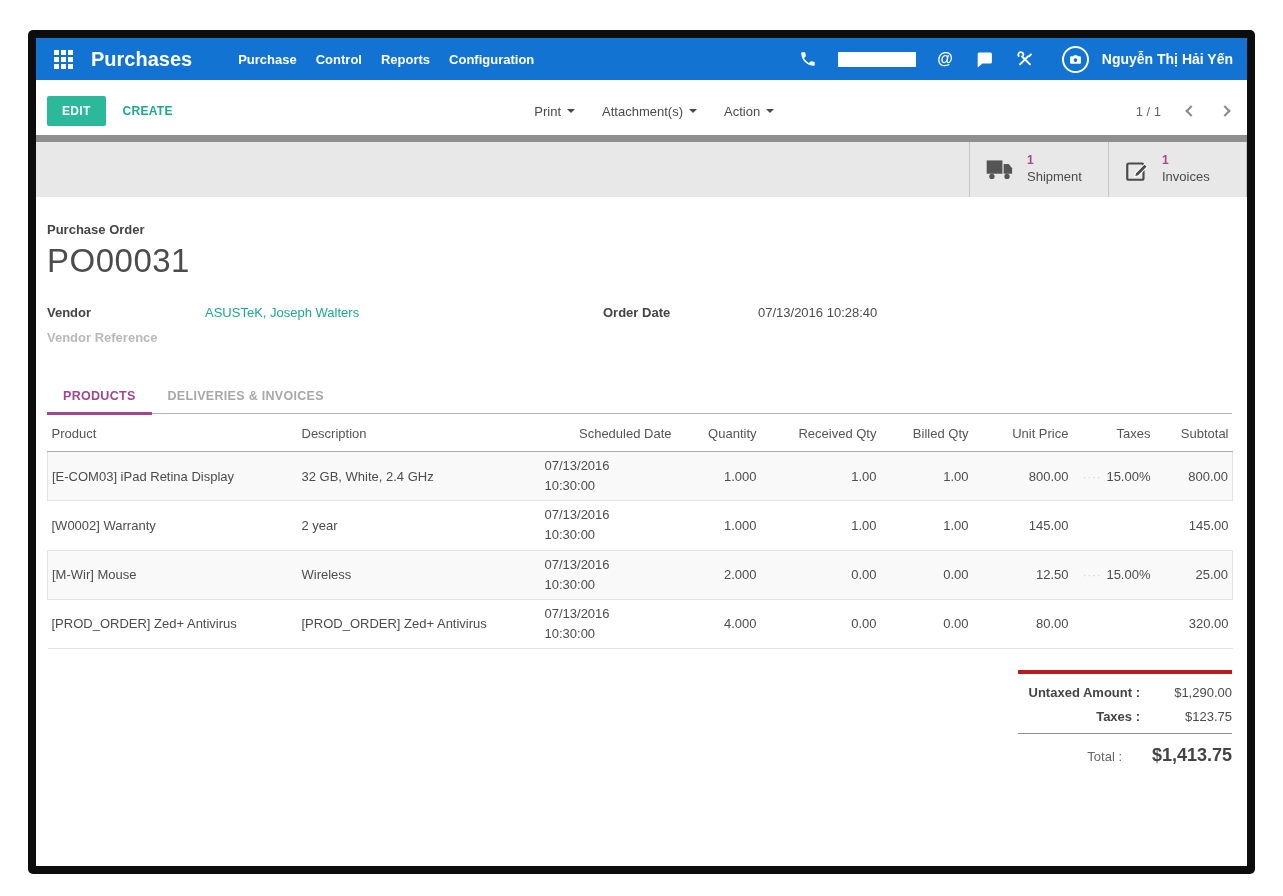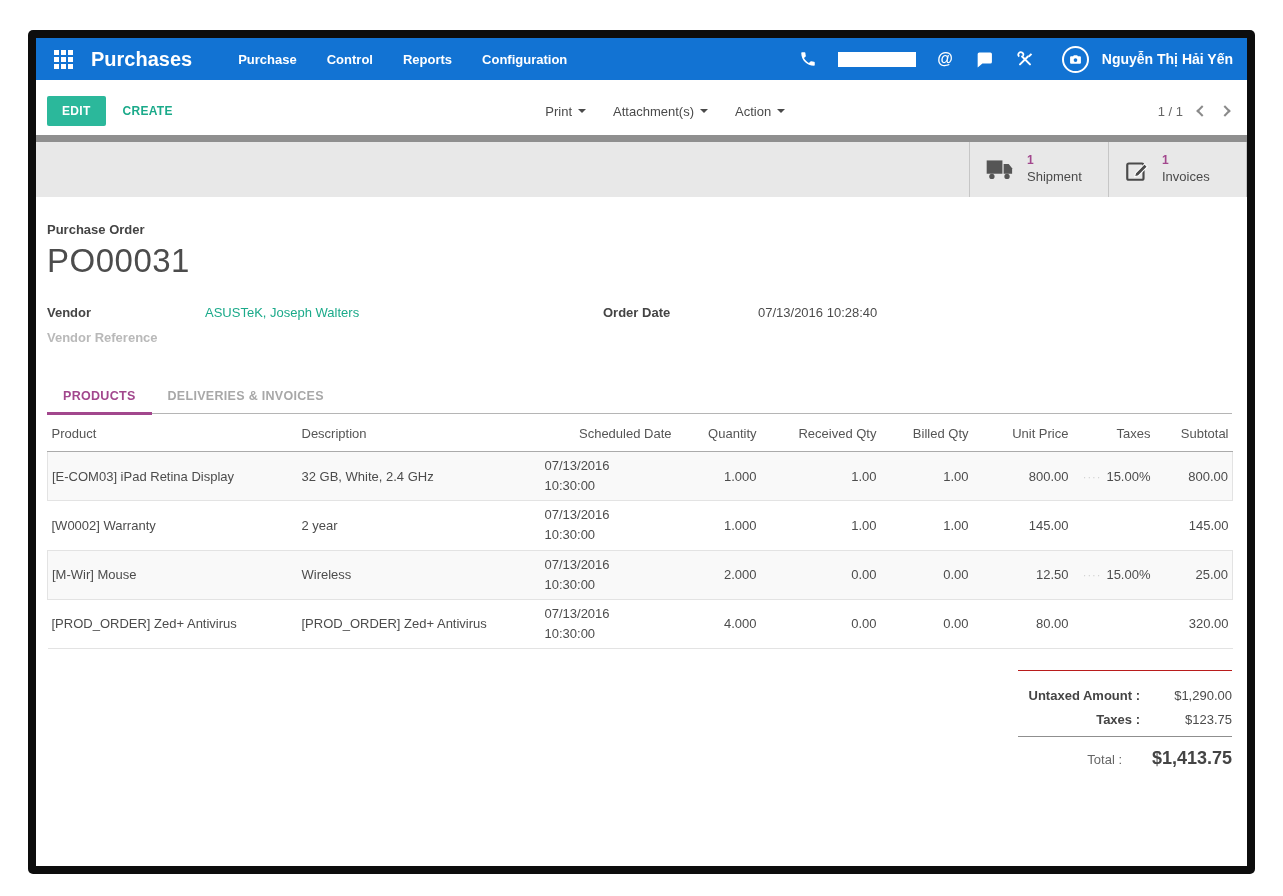--- a/index.html
+++ b/index.html
@@ -7,42 +7,42 @@
   html,body{width:1283px;height:896px}
   body{background:#fff;font-family:"Liberation Sans","DejaVu Sans",sans-serif;position:relative;overflow:hidden}
   .window{position:absolute;left:28px;top:30px;width:1227px;height:844px;background:#0d0d0d;border-radius:5px;padding:8px}
   .win-inner{width:100%;height:100%;background:#fff;display:flex;flex-direction:column;overflow:hidden}
 
   
   .navbar{height:42px;background:#1273d3;display:flex;align-items:center;padding:0 14px;color:#fff;flex:0 0 auto}
   .apps-grid{display:grid;grid-template-columns:repeat(3,5px);grid-gap:2px;margin:0 18px 0 4px;cursor:pointer}
   .apps-grid i{width:5px;height:5px;background:#fff;display:block}
   .app-name{font-size:20px;font-weight:700;margin-right:46px}
-  .nav-menu{display:flex;gap:30px}
+  .nav-menu{display:flex;gap:19px}
   .nav-menu-item{font-size:13px;font-weight:700;cursor:pointer}
   .nav-right{margin-left:auto;display:flex;align-items:center;gap:21px}
   .nav-icon{display:flex;align-items:center;cursor:pointer}
   .progress-bar{width:78px;height:15px;background:#fff;overflow:hidden}
   .progress-fill{height:100%;width:13px;background:#2bb89b}
   .at-icon{font-size:16px;font-weight:700}
   .avatar{width:27px;height:27px;border:2px solid #fff;border-radius:50%;display:flex;align-items:center;justify-content:center;margin-left:6px}
   .user-name{font-size:14px;font-weight:700;margin-left:-8px}
 
   
   .control-panel{padding:10px 14px 9px 11px;flex:0 0 auto}
   .breadcrumb{font-size:18px;line-height:28px}
   .bc-parent{color:#1baa8a;cursor:pointer}
   .bc-sep,.bc-current{color:#8d8d8d}
   .cp-row{display:flex;align-items:center;margin-top:6px;height:30px}
   .btn-edit{background:#2bb89b;color:#fff;font-size:12px;font-weight:700;padding:8px 15px;border:none;border-radius:2px;letter-spacing:.3px;cursor:pointer}
   .btn-create{color:#1baa8a;font-size:12px;font-weight:700;margin-left:17px;background:none;border:none;letter-spacing:.3px;cursor:pointer}
   .cp-center{flex:1;display:flex;justify-content:center;gap:27px;font-size:13px;color:#4a4a4a}
   .cp-menu-item{cursor:pointer;display:flex;align-items:center}
   .caret{display:inline-block;width:0;height:0;border-top:4px solid #4a4a4a;border-left:4px solid transparent;border-right:4px solid transparent;margin-left:6px}
-  .pager{display:flex;align-items:center;gap:15px;color:#666;font-size:13px;margin-right:4px}
+  .pager{display:flex;align-items:center;gap:26px;color:#666;font-size:13px;margin-right:4px}
   .chev{width:8px;height:8px;border-left:2px solid #8a8a8a;border-bottom:2px solid #8a8a8a;display:inline-block;cursor:pointer}
   .chev.left{transform:rotate(45deg)}
   .chev.right{transform:rotate(-135deg)}
 
   
   .statusbar{height:37px;display:flex;align-items:stretch;padding-left:11px;background:#fff;flex:0 0 auto}
   .sb-btn{display:flex;align-items:center;font-size:12px;font-weight:700;letter-spacing:.3px;padding:0 16px;cursor:pointer;border:none;background:none}
   .sb-btn:first-child{padding-left:0}
   .sb-link{color:#1baa8a}
   .sb-primary{background:#2bb89b;color:#fff;padding:0 17px}
@@ -88,21 +88,21 @@
   .po-table th.r,.po-table td.r{text-align:right}
   .po-table td{padding:4px;height:47px;border-bottom:1px solid #e3e3e3;vertical-align:middle}
   tr.shaded td{background:#f9f9f9;border-top:1px solid #e3e3e3}
   tr.shaded td:first-child{border-left:1px solid #e3e3e3}
   tr.shaded td:last-child{border-right:1px solid #e3e3e3}
   .date-cell{white-space:pre-line;line-height:1.55}
   .tax-dots{color:#d2d2d2;letter-spacing:1px;margin-right:5px;font-size:11px}
 
   
   .totals{width:214px;margin-left:auto;margin-top:21px;font-size:13px}
-  .totals-top{border-top:1px solid #b91c1c;padding-top:17px}
+  .totals-top{border-top:4px solid #b91c1c;padding-top:11px}
   .t-row{display:flex;justify-content:flex-end;margin-bottom:9px;align-items:baseline}
   .t-label{font-weight:700;color:#444}
   .t-value{width:92px;text-align:right;color:#4c4c4c}
   .t-divider{border-top:1px solid #8f8f8f;margin-top:3px}
   .t-total{padding-top:11px;margin-bottom:0}
   .t-total .t-label{font-weight:400;color:#666}
   .t-total .t-value{font-size:18px;font-weight:700;color:#444;width:110px}
 </style>
 </head>
 <body>

